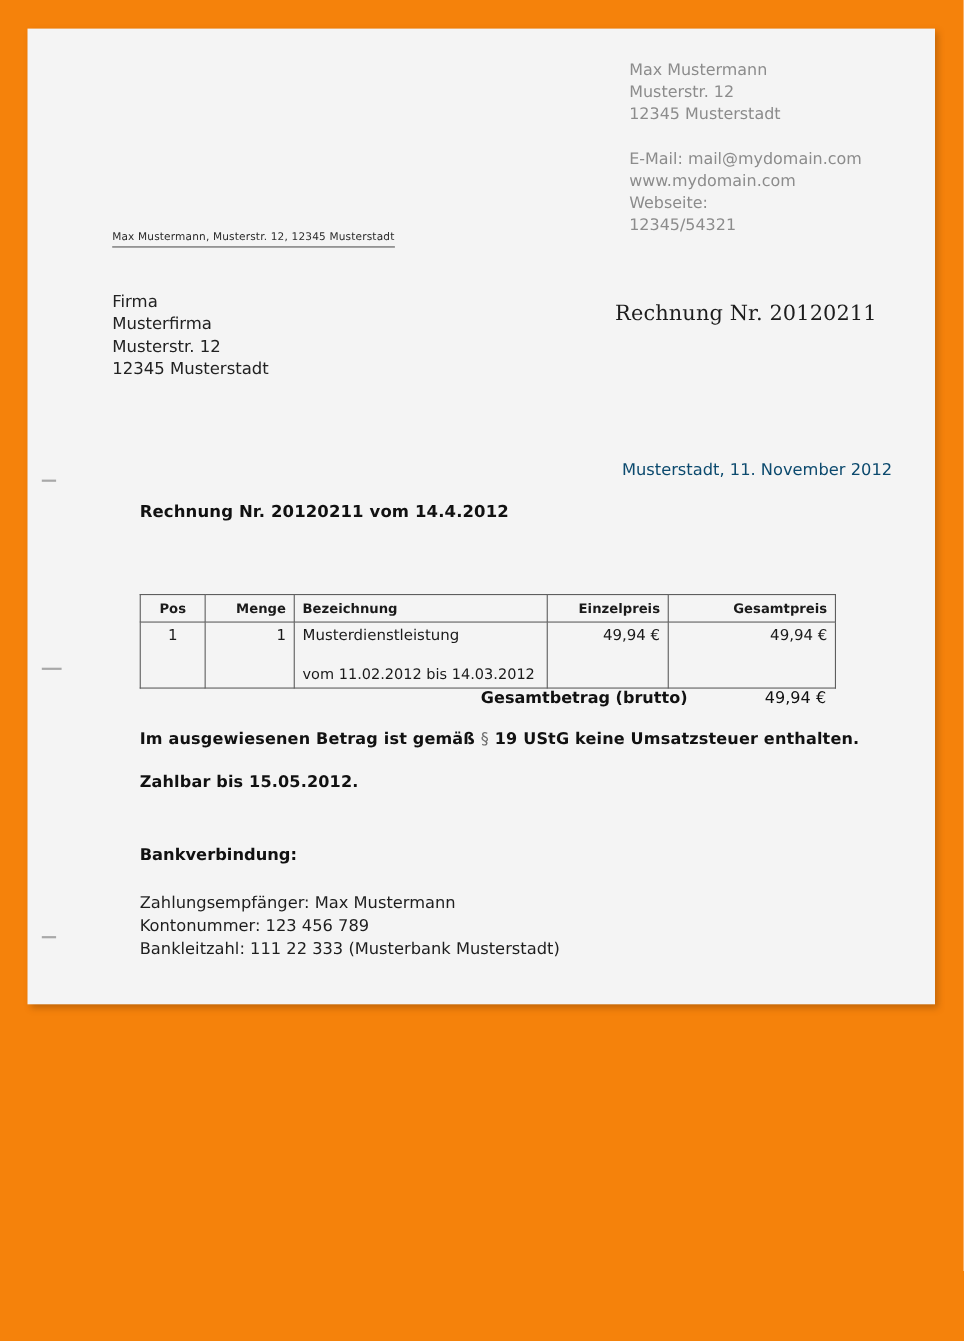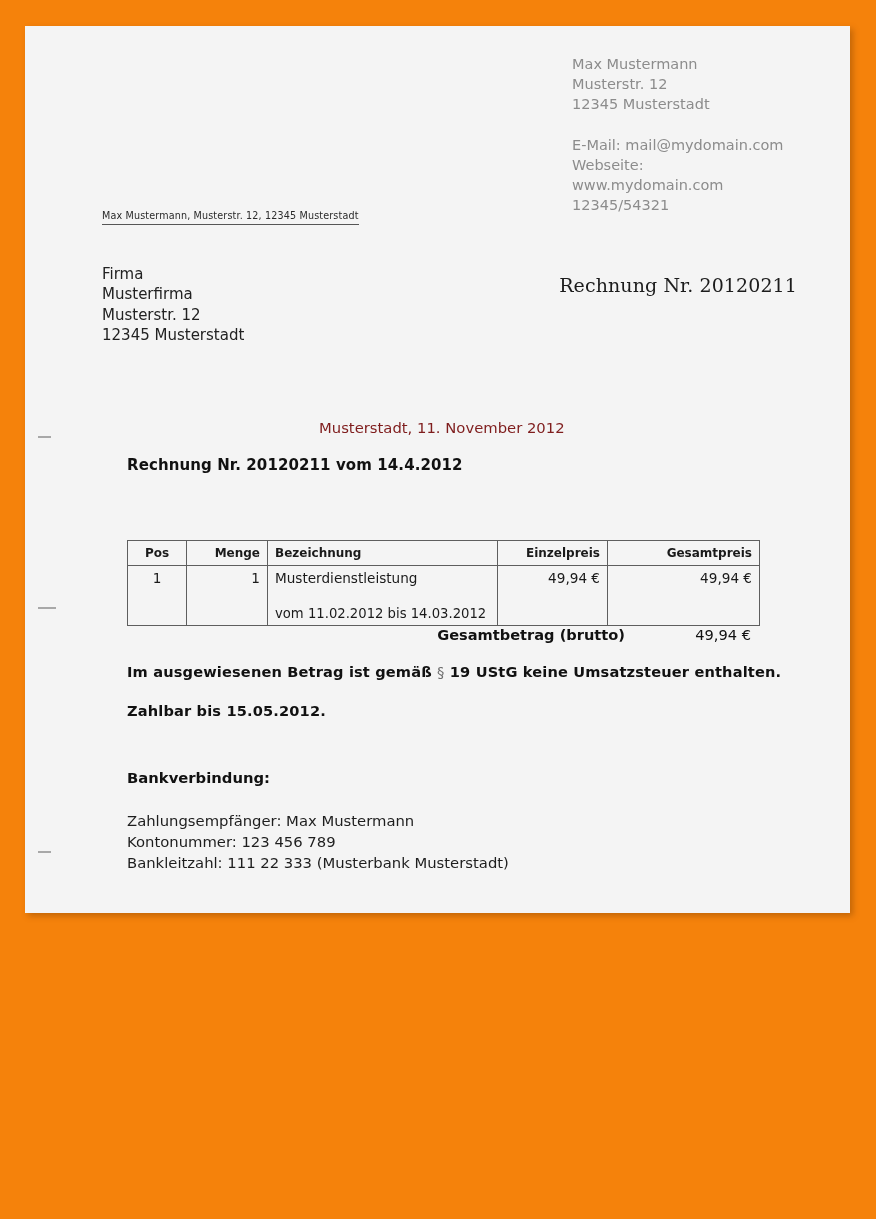--- a/index.html
+++ b/index.html
@@ -89,26 +89,26 @@
     width: 365px;
     text-align: right;
     font-size: 19px;
     color: #1C1C1C;
     font-family: "DejaVu Serif", serif;
     letter-spacing: 0.1px;
   }
 
   
   #city-date {
-    left: 294px;
+    left: 321px;
     top: 393px;
     width: 465px;
-    text-align: left;
+    text-align: right;
     font-size: 14.8px;
-    color: #7f1d1d;
+    color: #0c4a6e;
   }
 
   
   #subject-heading {
     left: 102px;
     top: 430px;
     font-size: 15px;
     font-weight: bold;
     color: #111111;
     letter-spacing: 0.1px;
@@ -223,22 +223,22 @@
     <div class="tick" id="tick-1"></div>
     <div class="tick" id="tick-2"></div>
     <div class="tick" id="tick-3"></div>
 
     <div class="abs" id="sender-block">
       <div>Max Mustermann</div>
       <div>Musterstr. 12</div>
       <div>12345 Musterstadt</div>
       <div class="spacer"></div>
       <div>E-Mail: mail@mydomain.com</div>
+      <div>www.mydomain.com</div>
       <div>Webseite:</div>
-      <div>www.mydomain.com</div>
       <div>12345/54321</div>
     </div>
 
     <div class="abs" id="return-address">Max Mustermann, Musterstr. 12, 12345 Musterstadt</div>
 
     <div class="abs" id="recipient-address">
       <div>Firma</div>
       <div>Musterfirma</div>
       <div>Musterstr. 12</div>
       <div>12345 Musterstadt</div>

